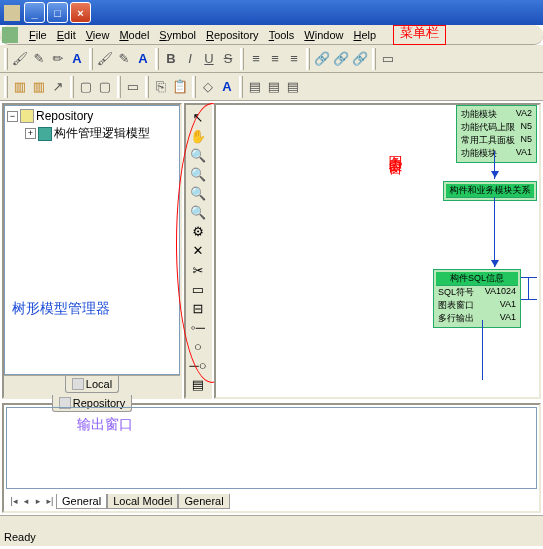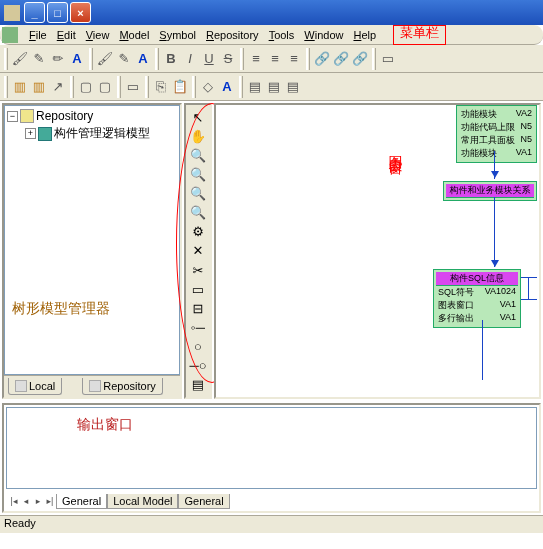--- a/index.html
+++ b/index.html
@@ -25,50 +25,50 @@
 .toolbar .tbtn.orange { color: #c08020; }
 
 .main { display: flex; height: 300px; }
 .left-pane { width: 180px; border: 2px inset #ece9d8; background: #fff; display: flex; flex-direction: column; margin: 2px; }
 .tree { flex: 1; border: 1px solid #7f9db9; background: #fff; padding: 2px; overflow: hidden; }
 .tree-row { display: flex; align-items: center; gap: 2px; font-size: 12px; padding: 1px 0; }
 .tree-row .exp { width: 11px; height: 11px; border: 1px solid #888; display: flex; align-items: center; justify-content: center; font-size: 9px; line-height: 9px; }
 .tree-row .ws-icon { width: 14px; height: 14px; background: #f0e68c; border: 1px solid #999; }
 .tree-row .mdl-icon { width: 14px; height: 14px; background: #4a9; border: 1px solid #277; }
 .tree-row.child { padding-left: 18px; }
-.anno-tree { position: absolute; left: 12px; top: 300px; color: #a16207; font-family: SimSun, serif; font-size: 14px; }
-.tabs-bottom { height: 22px; display: flex; align-items: center; border-top: 1px solid #aca899; background: #ece9d8; padding: 0 4px; gap: 20px; }
+.anno-tree { position: absolute; left: 12px; top: 300px; color: #1d4ed8; font-family: SimSun, serif; font-size: 14px; }
+.tabs-bottom { height: 22px; display: flex; align-items: center; border-top: 1px solid #aca899; background: #ece9d8; padding: 0 4px; gap: 2px; flex-direction: column; }
 .tabs-bottom .tab { padding: 2px 6px; border: 1px solid #999; border-top: none; background: #ece9d8; font-size: 11px; border-radius: 0 0 3px 3px; display: flex; align-items: center; gap: 2px; }
 .tabs-bottom .tab .ti { width: 12px; height: 12px; background: #ddd; border: 1px solid #aaa; }
 
 .tool-palette { width: 28px; background: #ece9d8; border: 2px inset #ece9d8; display: flex; flex-direction: column; align-items: center; padding: 4px 0; gap: 2px; margin: 2px 0; }
 .tool-palette .pal-btn { width: 20px; height: 18px; display: flex; align-items: center; justify-content: center; font-size: 13px; }
 .palette-wrap { position: relative; display: flex; }
 .palette-ellipse { position: absolute; left: -8px; top: 2px; width: 72px; height: 280px; border: 1px solid #ff0000; border-radius: 50%; pointer-events: none; }
 .anno-palette { position: absolute; left: 42px; top: 68px; color: #ff0000; font-family: SimSun, serif; font-size: 14px; writing-mode: vertical-rl; letter-spacing: 2px; }
 
 .diagram { flex: 1; background: #fff; border: 2px inset #ece9d8; margin: 2px; position: relative; overflow: hidden; }
 .anno-diagram { position: absolute; left: 170px; top: 40px; color: #ff0000; font-family: SimSun, serif; font-size: 14px; writing-mode: vertical-rl; letter-spacing: 2px; }
 .entity { position: absolute; background: #b9e8b9; border: 1px solid #2a6; font-size: 9px; padding: 2px; }
-.entity .hdr { background: #d946ef; text-align: center; border-bottom: 1px solid #2a6; font-size: 9px; padding: 0 2px; }
+.entity .hdr { background: #22c55e; text-align: center; border-bottom: 1px solid #2a6; font-size: 9px; padding: 0 2px; }
 .entity .row { display: flex; justify-content: space-between; gap: 4px; padding: 0 2px; white-space: nowrap; }
 .conn { position: absolute; border-left: 1px solid #1844c7; }
 .conn-h { position: absolute; border-top: 1px solid #1844c7; }
 .arrow { position: absolute; width: 0; height: 0; border-left: 4px solid transparent; border-right: 4px solid transparent; }
 .arrow.down { border-top: 7px solid #1844c7; }
 
 .output { height: 110px; border: 2px inset #ece9d8; margin: 2px; background: #fff; display: flex; flex-direction: column; }
 .output .body { flex: 1; border: 1px solid #7f9db9; margin: 2px; position: relative; }
-.anno-output { position: absolute; left: 70px; top: 8px; color: #b91c1c; font-family: SimSun, serif; font-size: 14px; }
+.anno-output { position: absolute; left: 70px; top: 8px; color: #8b5cf6; font-family: SimSun, serif; font-size: 14px; }
 .output-tabs { height: 20px; display: flex; align-items: center; padding: 0 4px; gap: 0; }
 .output-tabs .nav { width: 12px; height: 14px; display: flex; align-items: center; justify-content: center; font-size: 9px; color: #555; }
 .output-tabs .tab { padding: 1px 5px; border: 1px solid #999; border-top: none; background: #ece9d8; font-size: 11px; text-align: right; }
 .output-tabs .tab.active { background: #fff; }
 
-.statusbar { height: 18px; background: #ece9d8; border-top: 1px solid #aca899; padding: 1px 4px; font-size: 11px; }
+.statusbar { height: 18px; background: #ece9d8; border-top: 1px solid #aca899; padding: 15px 4px; font-size: 11px; }
 </style>
 </head>
 <body>
 
 <div class="titlebar">
   <div class="icon"></div>
   <div class="winbtns">
     <div class="winbtn">_</div>
     <div class="winbtn">□</div>
     <div class="winbtn close">×</div>

